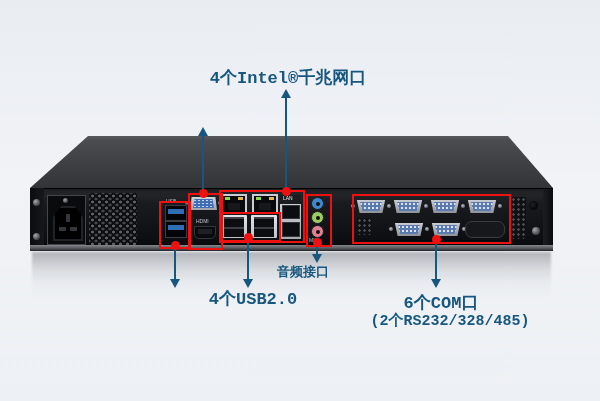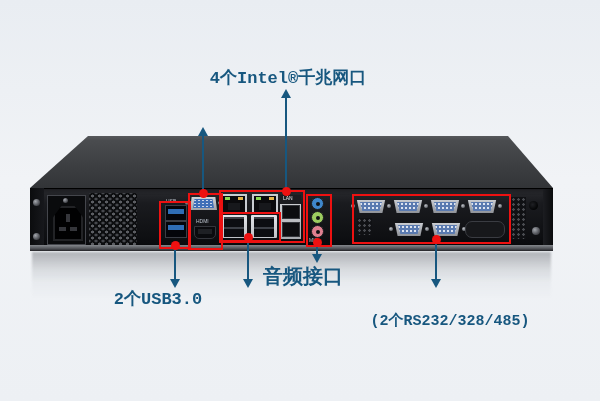--- a/index.html
+++ b/index.html
@@ -248,17 +248,18 @@
   <div class="abs call-line" style="left:247px;top:239px;height:41px;"></div>
   <div class="abs arrow down" style="left:243px;top:279px;"></div>
 
   <div class="abs call-line" style="left:316px;top:244px;height:11px;"></div>
   <div class="abs arrow down" style="left:312px;top:254px;"></div>
 
   <div class="abs call-line" style="left:435px;top:241px;height:39px;"></div>
   <div class="abs arrow down" style="left:431px;top:279px;"></div>
 
   <div class="abs callout" style="left:288px;top:66px;font-size:17px;">4个Intel®千兆网口</div>
-  <div class="abs callout" style="left:158px;top:287px;font-size:17px;">2个USB3.0</div>
-  <div class="abs callout" style="left:303px;top:263px;font-size:20px;">音频接口</div>
+  <div class="abs callout" style="left:253px;top:287px;font-size:17px;">4个USB2.0</div>
+  <div class="abs callout" style="left:303px;top:263px;font-size:13px;">音频接口</div>
+  <div class="abs callout" style="left:441px;top:291px;font-size:17px;">6个COM口</div>
   <div class="abs callout" style="left:450px;top:311px;font-size:15px;">(2个RS232/328/485)</div>
 
 </div>
 
 </body></html>

